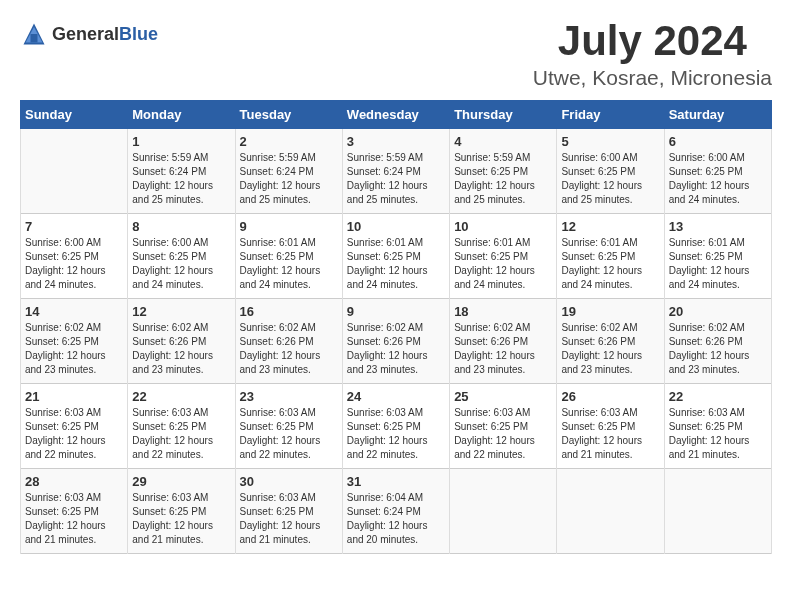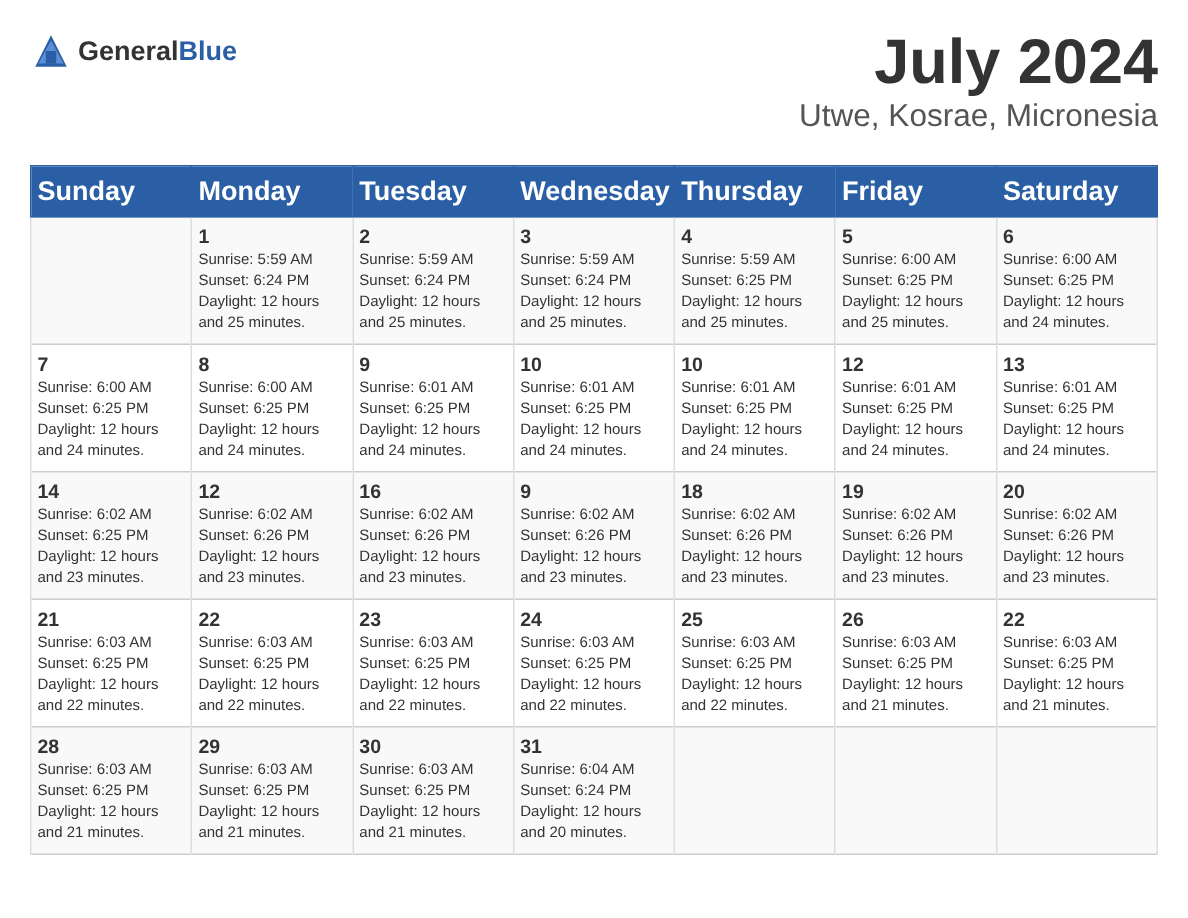--- a/index.html
+++ b/index.html
@@ -7,21 +7,21 @@
       font-family: Arial, sans-serif;
       background: #fff;
       width: 792px;
       min-height: 612px;
       padding: 20px;
     }
     .header-section {
       display: flex;
       justify-content: space-between;
       align-items: flex-start;
-      margin-bottom: 20px;
+      margin-bottom: 10px;
     }
     .logo {
       display: flex;
       align-items: center;
       gap: 4px;
     }
     .logo-text-general {
       font-size: 18px;
       font-weight: bold;
       color: #333;
@@ -29,21 +29,21 @@
     .logo-text-blue {
       font-size: 18px;
       font-weight: bold;
       color: #2b5fa5;
     }
     .logo-icon {
       width: 28px;
       height: 28px;
     }
     .title-section {
-      text-align: right;
+      text-align: center;
     }
     .month-title {
       font-size: 42px;
       font-weight: bold;
       color: #333;
       line-height: 1;
     }
     .location-title {
       font-size: 21px;
       color: #555;
@@ -53,21 +53,21 @@
       width: 100%;
       border-collapse: collapse;
       table-layout: fixed;
     }
     thead tr {
       background-color: #2b5fa5;
       color: white;
     }
     thead th {
       padding: 6px 4px;
-      font-size: 18px;
+      font-size: 13px;
       font-weight: bold;
       text-align: left;
       border: 1px solid #2b5fa5;
     }
     tbody tr {
       border-bottom: 1px solid #ccc;
     }
     tbody td {
       vertical-align: top;
       padding: 5px 4px;

